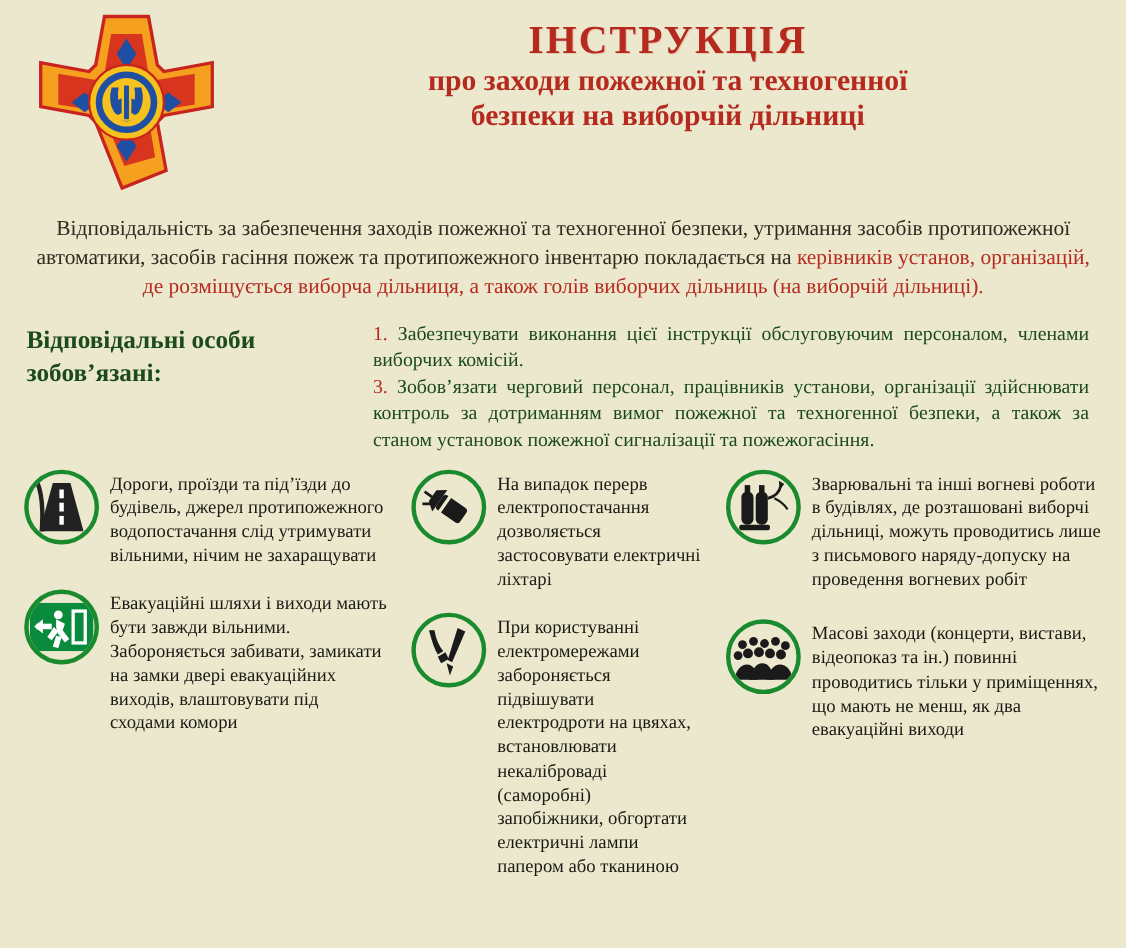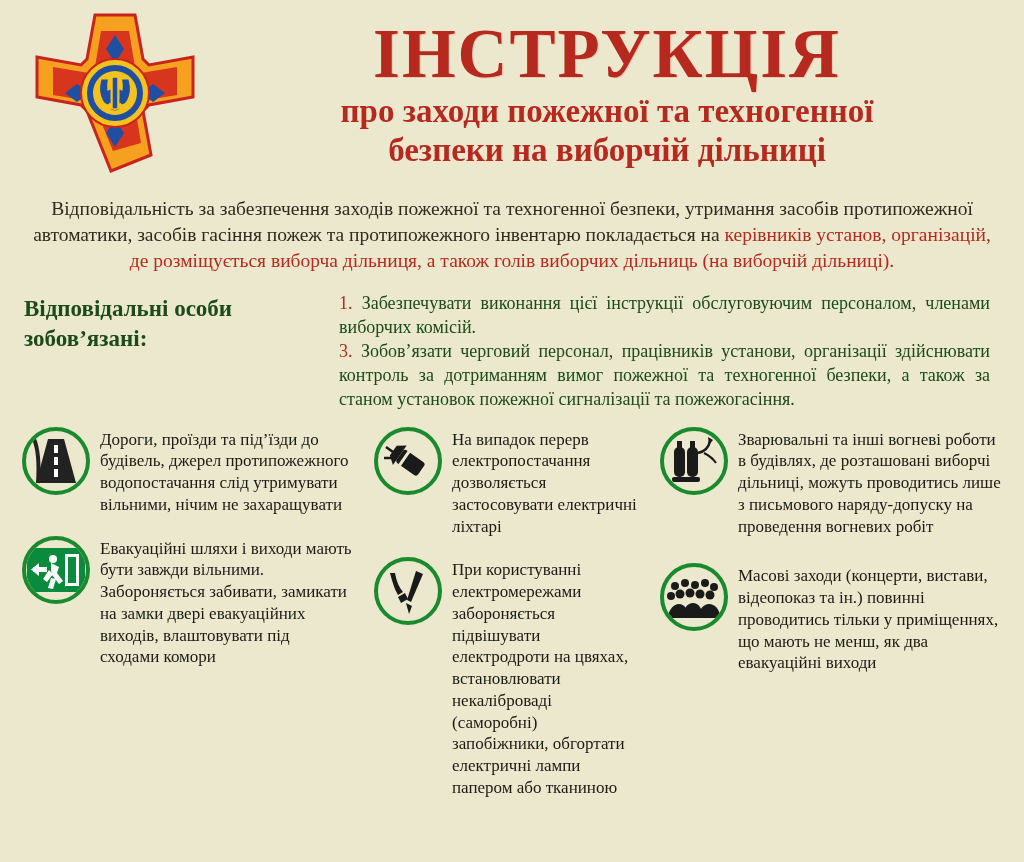--- a/index.html
+++ b/index.html
@@ -37,30 +37,30 @@
     flex: 0 0 190px;
   }
   .emblem svg { display: block; }
 
   .title-block {
     flex: 1;
     text-align: center;
     padding-top: 8px;
   }
   .main-title {
-    font-size: 69px;
+    font-size: 36px;
     font-weight: bold;
     color: #b5291f;
     letter-spacing: 2px;
     line-height: 1.05;
     margin: 0 0 2px 0;
     text-shadow: 1px 1px 0 #e8c9b0;
   }
   .sub-title {
-    font-size: 33px;
+    font-size: 27px;
     font-weight: bold;
     color: #b5291f;
     line-height: 1.18;
     margin: 0;
   }
 
   
   .intro {
     margin: 16px 28px 0 28px;
     text-align: center;

